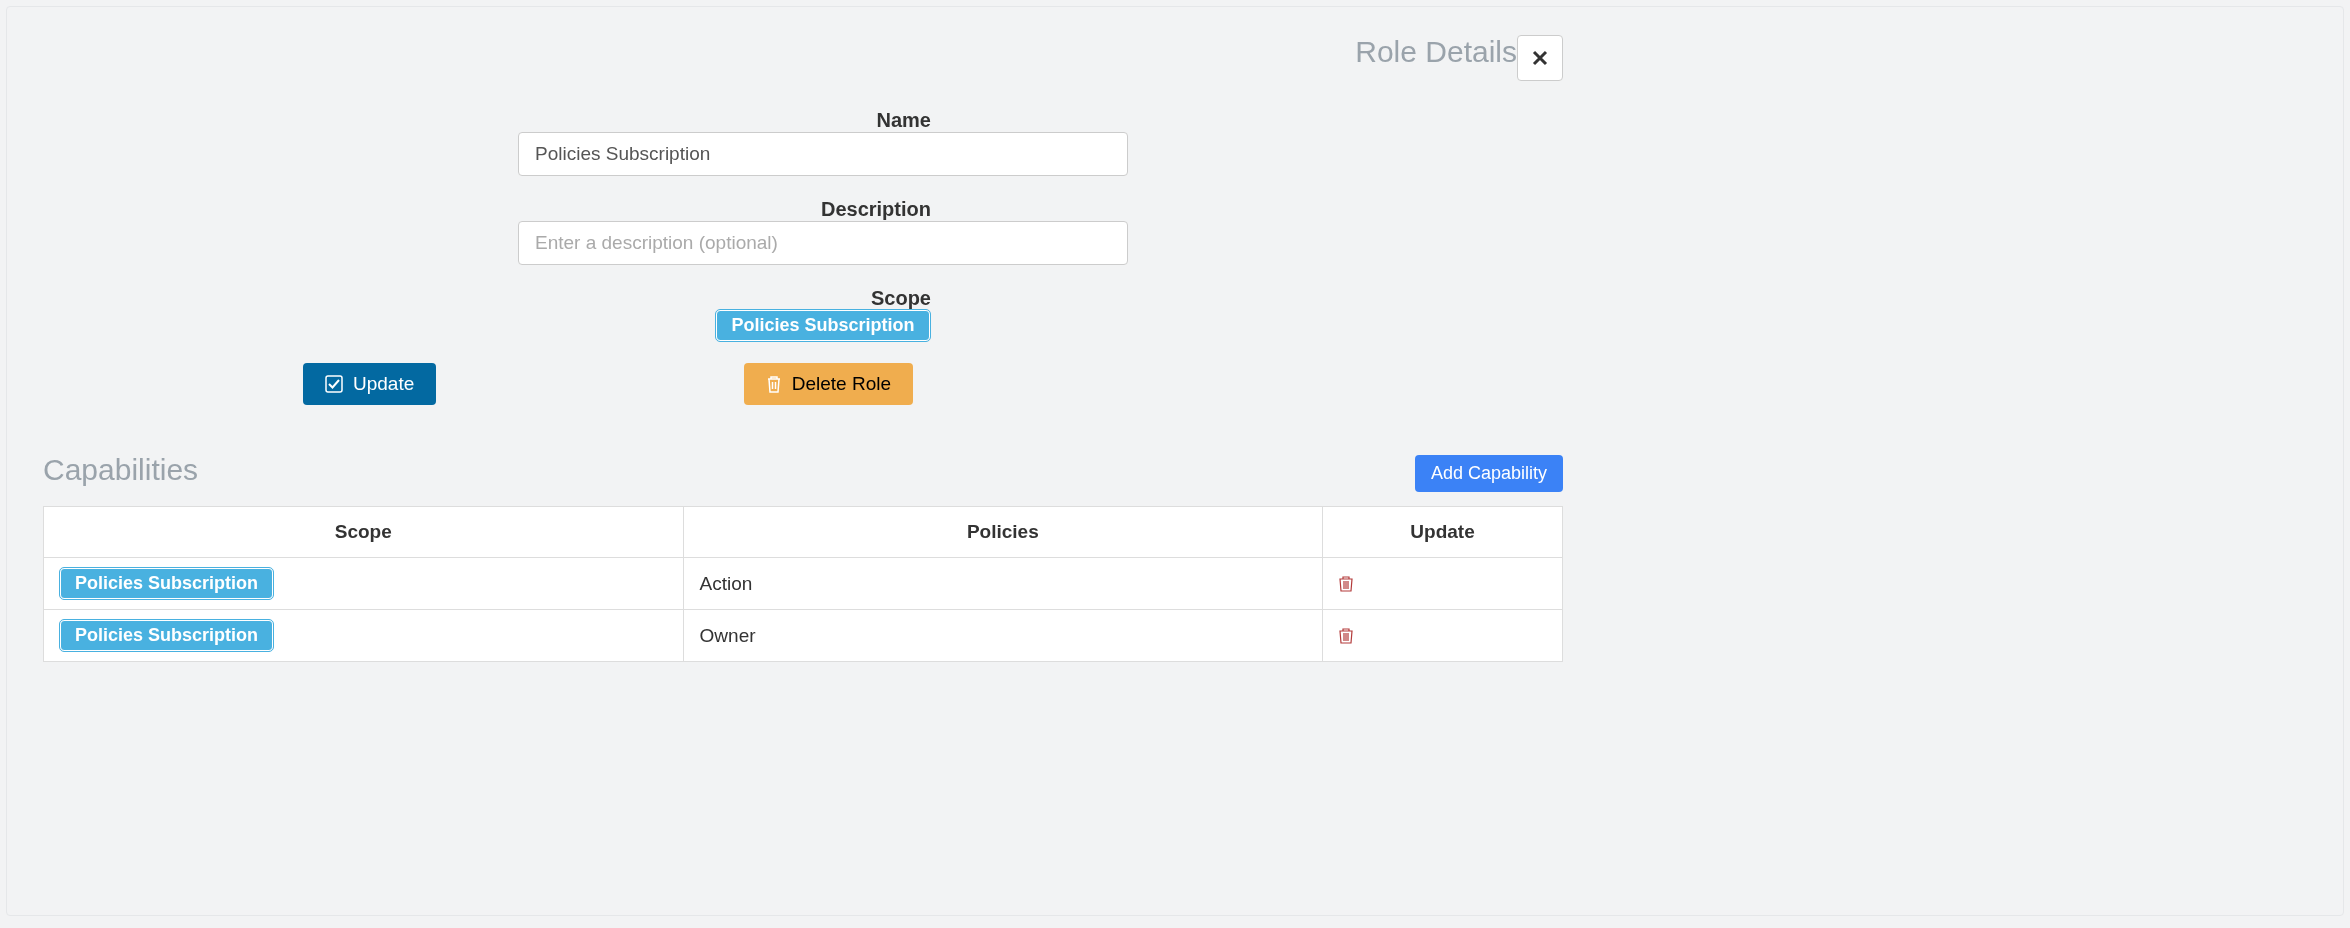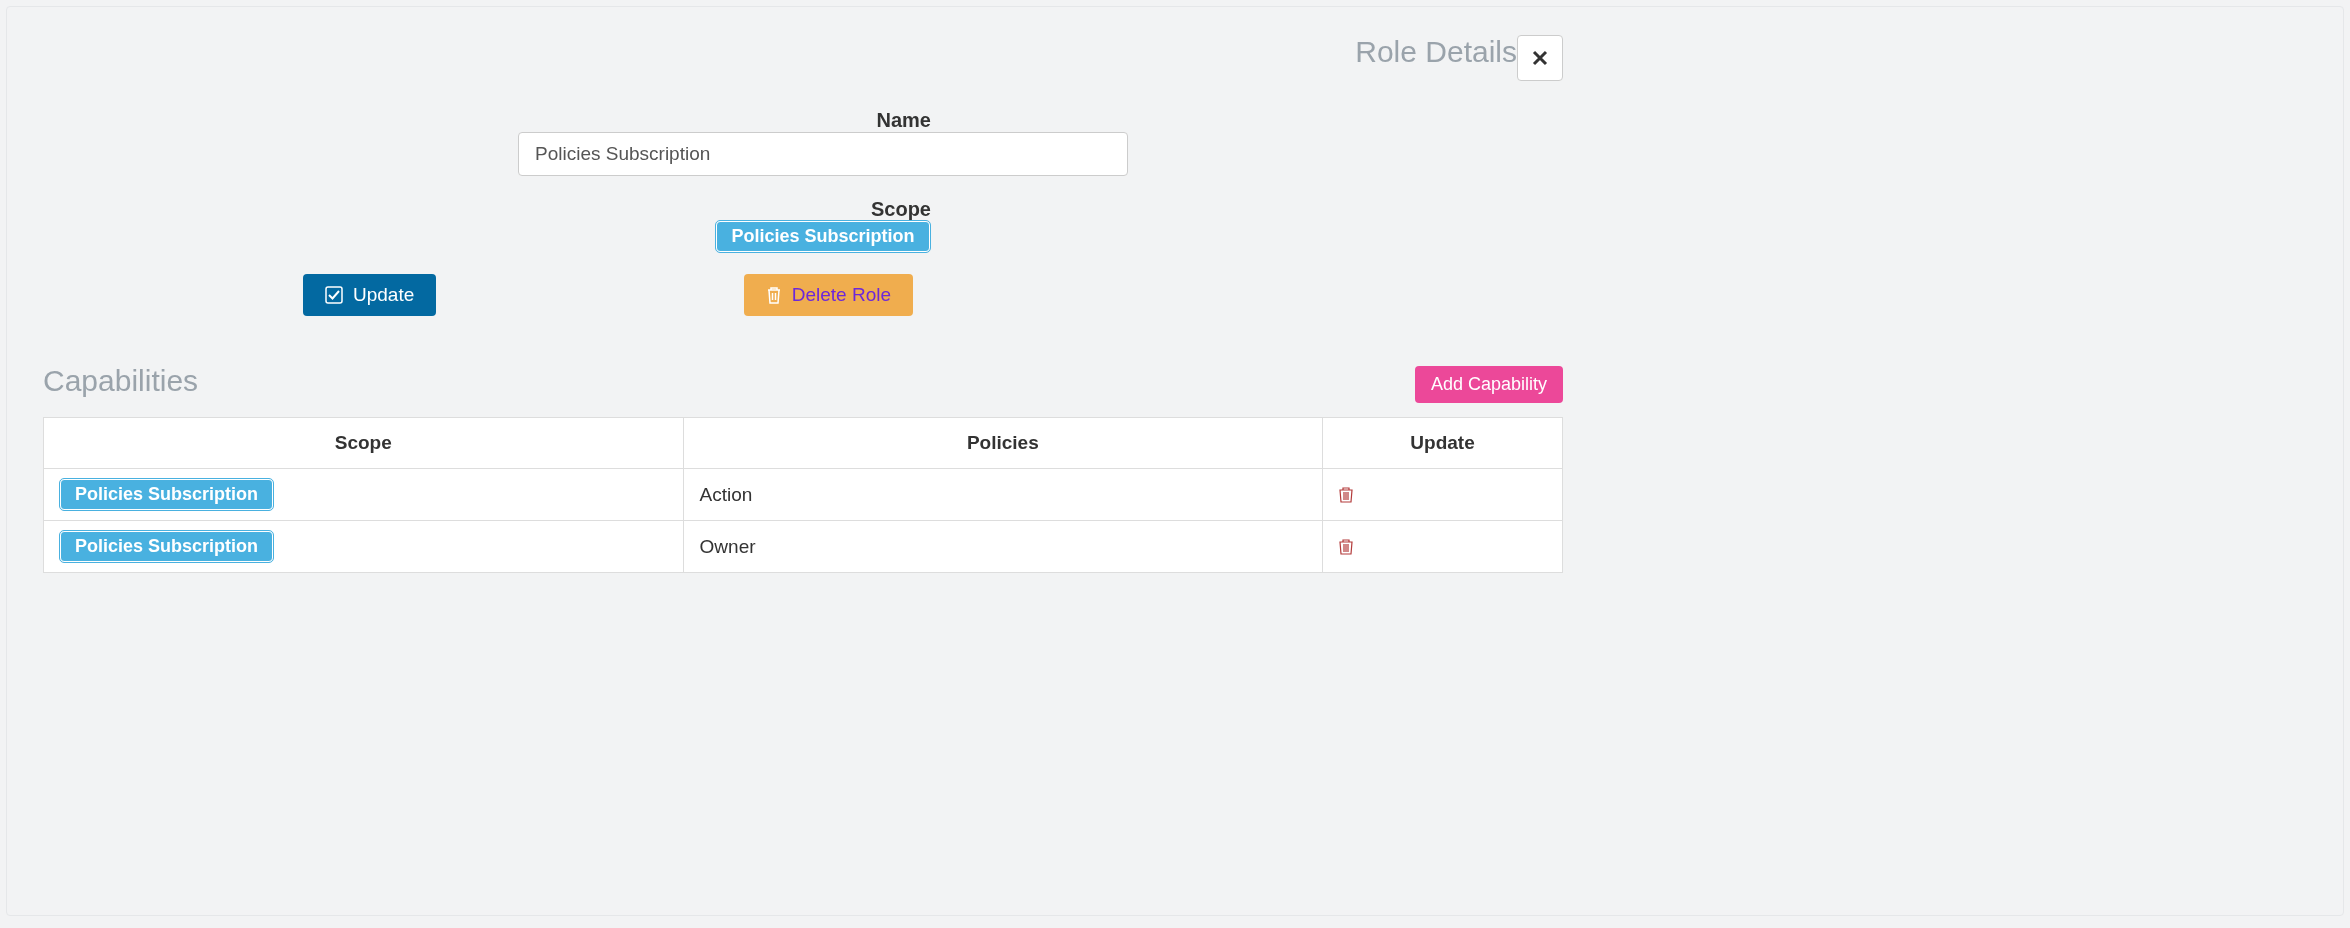--- a/index.html
+++ b/index.html
@@ -99,31 +99,31 @@
       border: none;
       border-radius: 4px;
       padding: 10px 22px;
       cursor: pointer;
     }
     .btn-warning {
       display: inline-flex;
       align-items: center;
       gap: 10px;
       background: #f0ad4e;
-      color: #6d28d9;
+      color: #000000;
       font-size: 19px;
       border: none;
       border-radius: 4px;
       padding: 0 22px;
       cursor: pointer;
     }
     .btn-info {
       display: inline-flex;
       align-items: center;
-      background: #ec4899;
+      background: #3b82f6;
       color: #fff;
       font-size: 18px;
       border: none;
       border-radius: 4px;
       padding: 8px 16px;
       cursor: pointer;
     }
     .btn-row {
       display: flex;
       gap: 12px;
@@ -194,20 +194,24 @@
             </svg>
         </span>
       </button>
     </div>
 
     <div class="form-row">
       <label class="form-label">Name</label>
       <input type="text" class="form-control" value="Policies Subscription" style="">
     </div>
 
+    <div class="form-row">
+      <label class="form-label">Description</label>
+      <input type="text" class="form-control" placeholder="Enter a description (optional)" style="">
+    </div>
 
     <div class="form-row">
       <label class="form-label">Scope</label>
       <span class="scope-badge">Policies Subscription</span>
     </div>
 
     <div class="btn-row">
       <button class="btn-primary">
         <span class="icon-check">
           <svg width="18" height="18" viewBox="0 0 18 18" fill="none">

